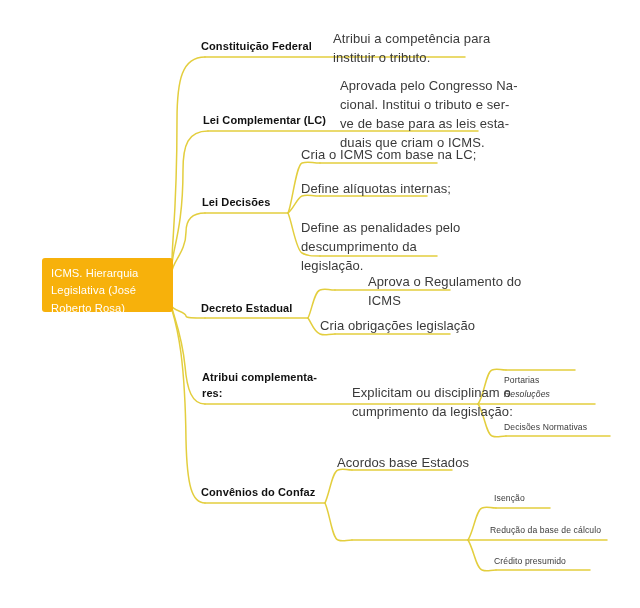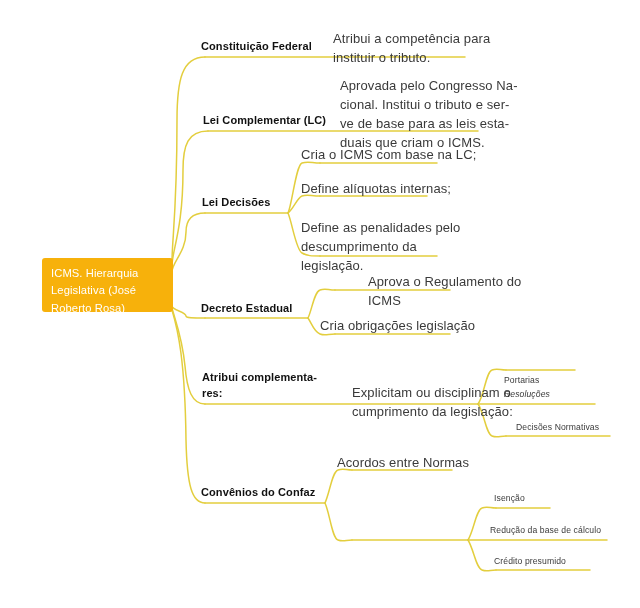--- a/index.html
+++ b/index.html
@@ -132,22 +132,22 @@
   <div class="node-label lvl2" style="left:301px;top:146px;">Cria o ICMS com base na LC;</div>
   <div class="node-label lvl2" style="left:301px;top:180px;">Define alíquotas internas;</div>
   <div class="node-label lvl2" style="left:301px;top:219px;">Define as penalidades pelo
 descumprimento da
 legislação.</div>
   <div class="node-label lvl2" style="left:320px;top:273px;margin-left:48px;">Aprova o Regulamento do
 ICMS</div>
   <div class="node-label lvl2" style="left:320px;top:317px;">Cria obrigações legislação</div>
   <div class="node-label lvl2" style="left:352px;top:384px;">Explicitam ou disciplinam o
 cumprimento da legislação:</div>
-  <div class="node-label lvl2" style="left:337px;top:454px;">Acordos entre Normas</div>
+  <div class="node-label lvl2" style="left:337px;top:454px;">Acordos base Estados</div>
 
   <div class="node-label lvl3" style="left:504px;top:354px;margin-top:20px;">Portarias</div>
   <div class="node-label lvl3" style="left:504px;top:388px;font-style:italic;">Resoluções</div>
-  <div class="node-label lvl3" style="left:504px;top:421px;margin-left:12px;">Decisões Normativas</div>
+  <div class="node-label lvl3" style="left:504px;top:421px;">Decisões Normativas</div>
   <div class="node-label lvl3" style="left:494px;top:492px;text-align:right;">Isenção</div>
   <div class="node-label lvl3" style="left:490px;top:524px;">Redução da base de cálculo</div>
   <div class="node-label lvl3" style="left:494px;top:555px;">Crédito presumido</div>
 
 </div>
 
 </body></html>

